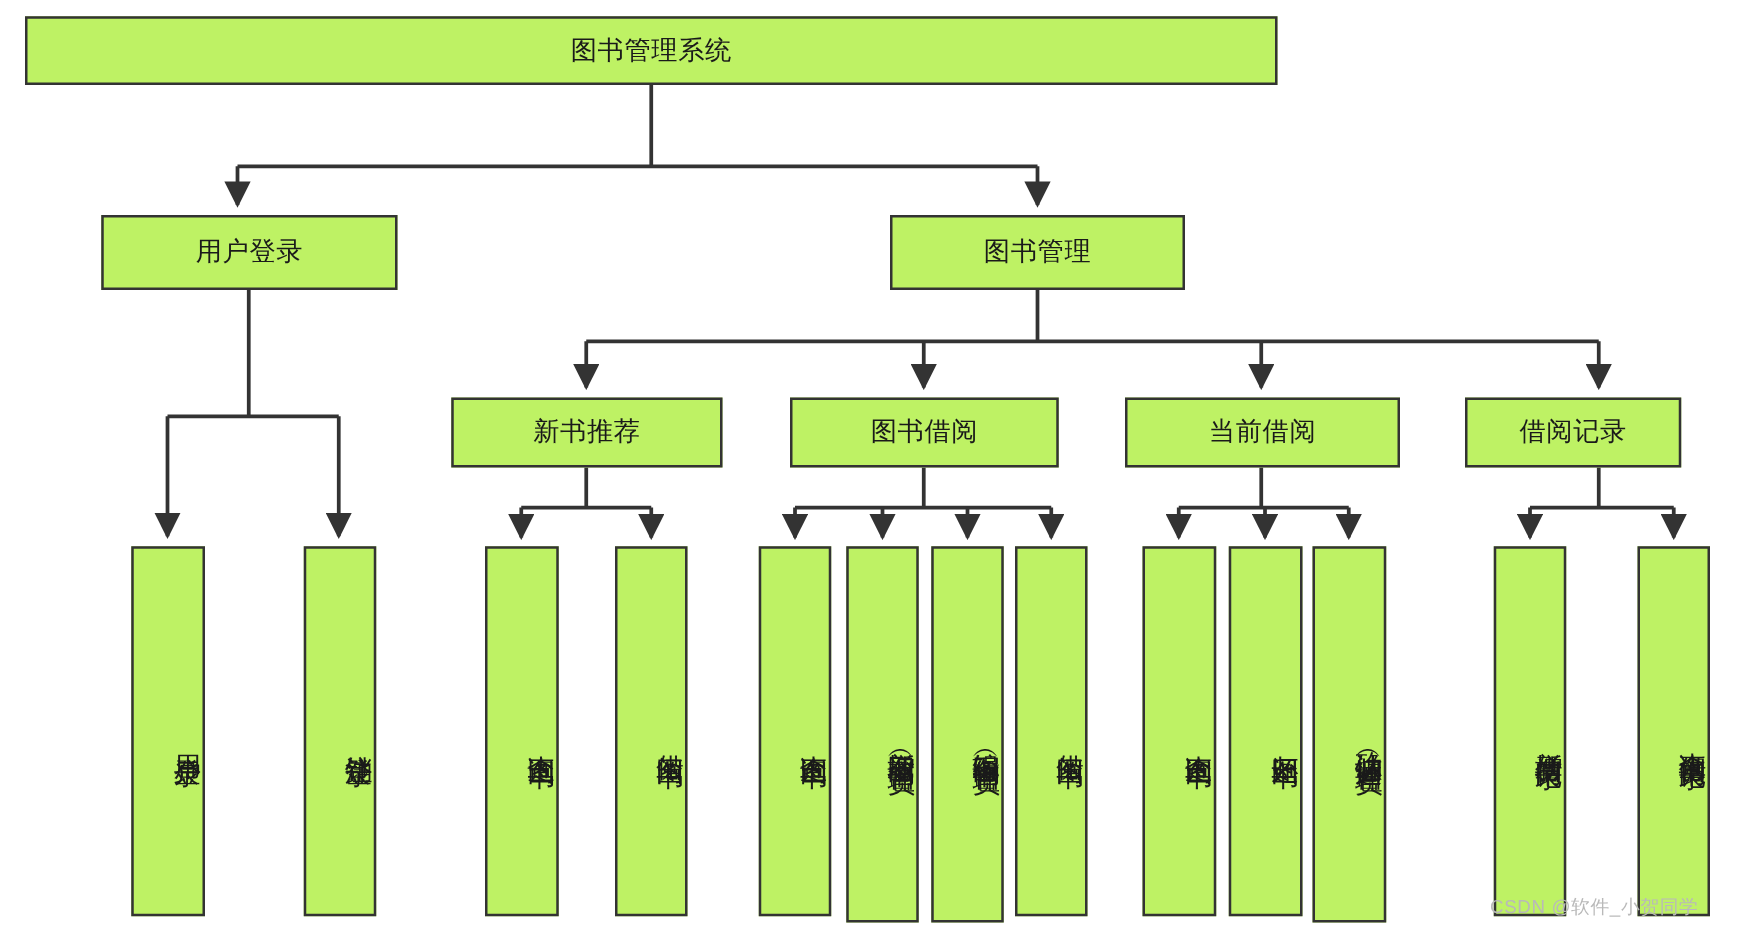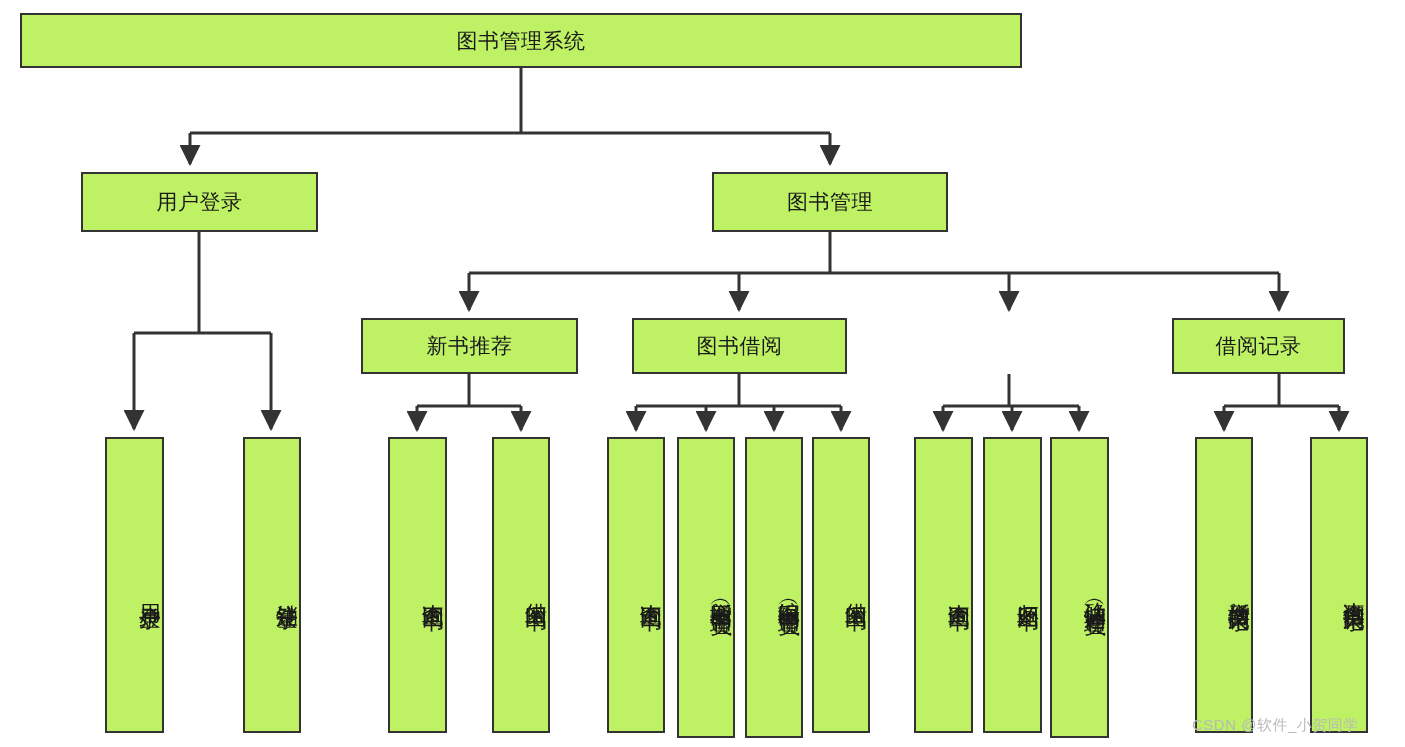--- a/index.html
+++ b/index.html
@@ -128,20 +128,23 @@
   <div class="node horiz" style="left:712px; top:172px; width:236px; height:60px;text-align:center;">
     <span>图书管理</span>
   </div>
 
   <div class="node horiz" style="left:361px; top:318px; width:217px; height:56px;">
     <span>新书推荐</span>
   </div>
   <div class="node horiz" style="left:632px; top:318px; width:215px; height:56px;">
     <span>图书借阅</span>
   </div>
+  <div class="node horiz" style="left:900px; top:318px; width:220px; height:56px;">
+    <span>当前借阅</span>
+  </div>
   <div class="node horiz" style="left:1172px; top:318px; width:173px; height:56px;">
     <span>借阅记录</span>
   </div>
 
   <div class="node vert" style="left:105px; top:437px; width:59px; height:296px;">
     <span class="vlabel">用户登录</span>
   </div>
   <div class="node vert" style="left:243px; top:437px; width:58px; height:296px;">
     <span class="vlabel">注销登录</span>
   </div>

